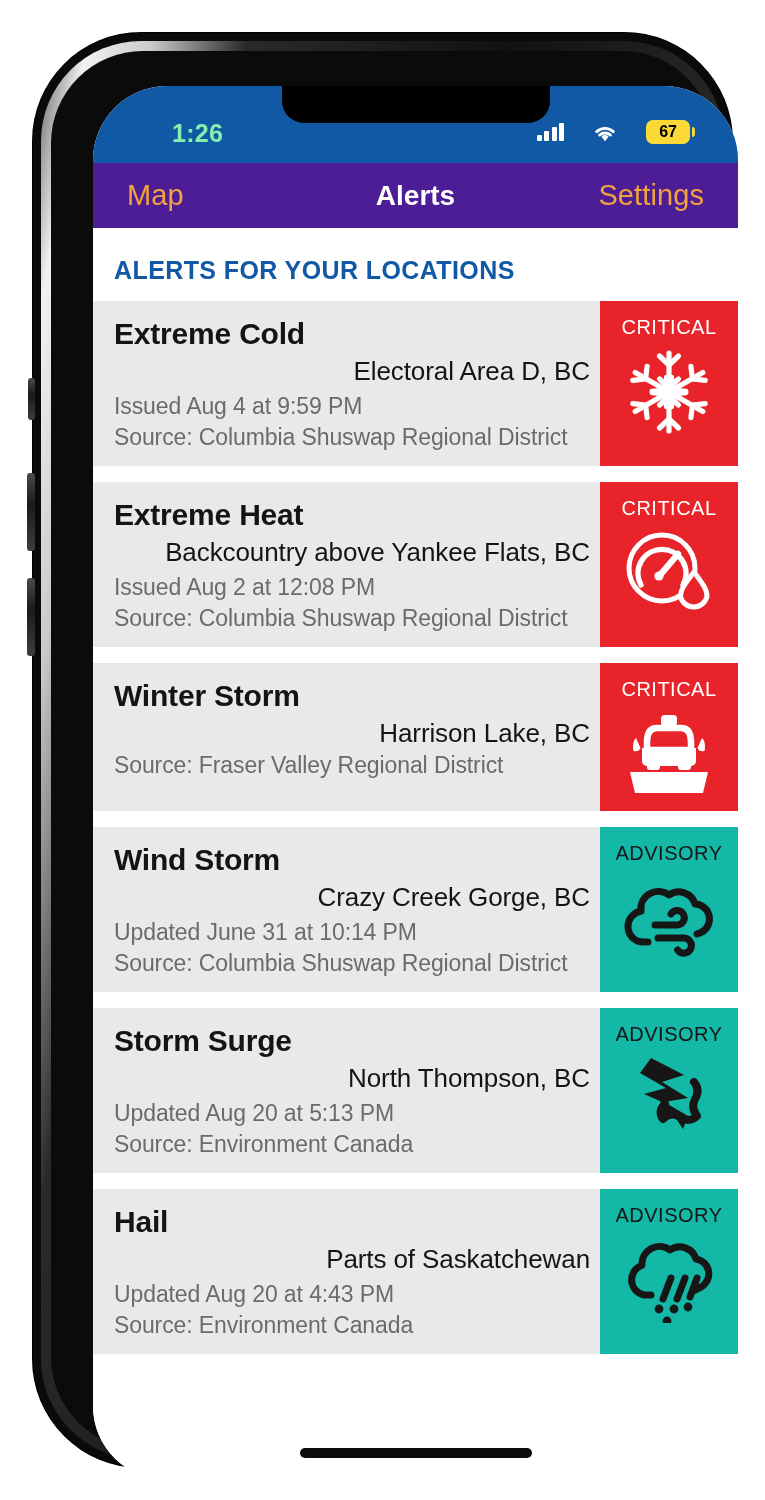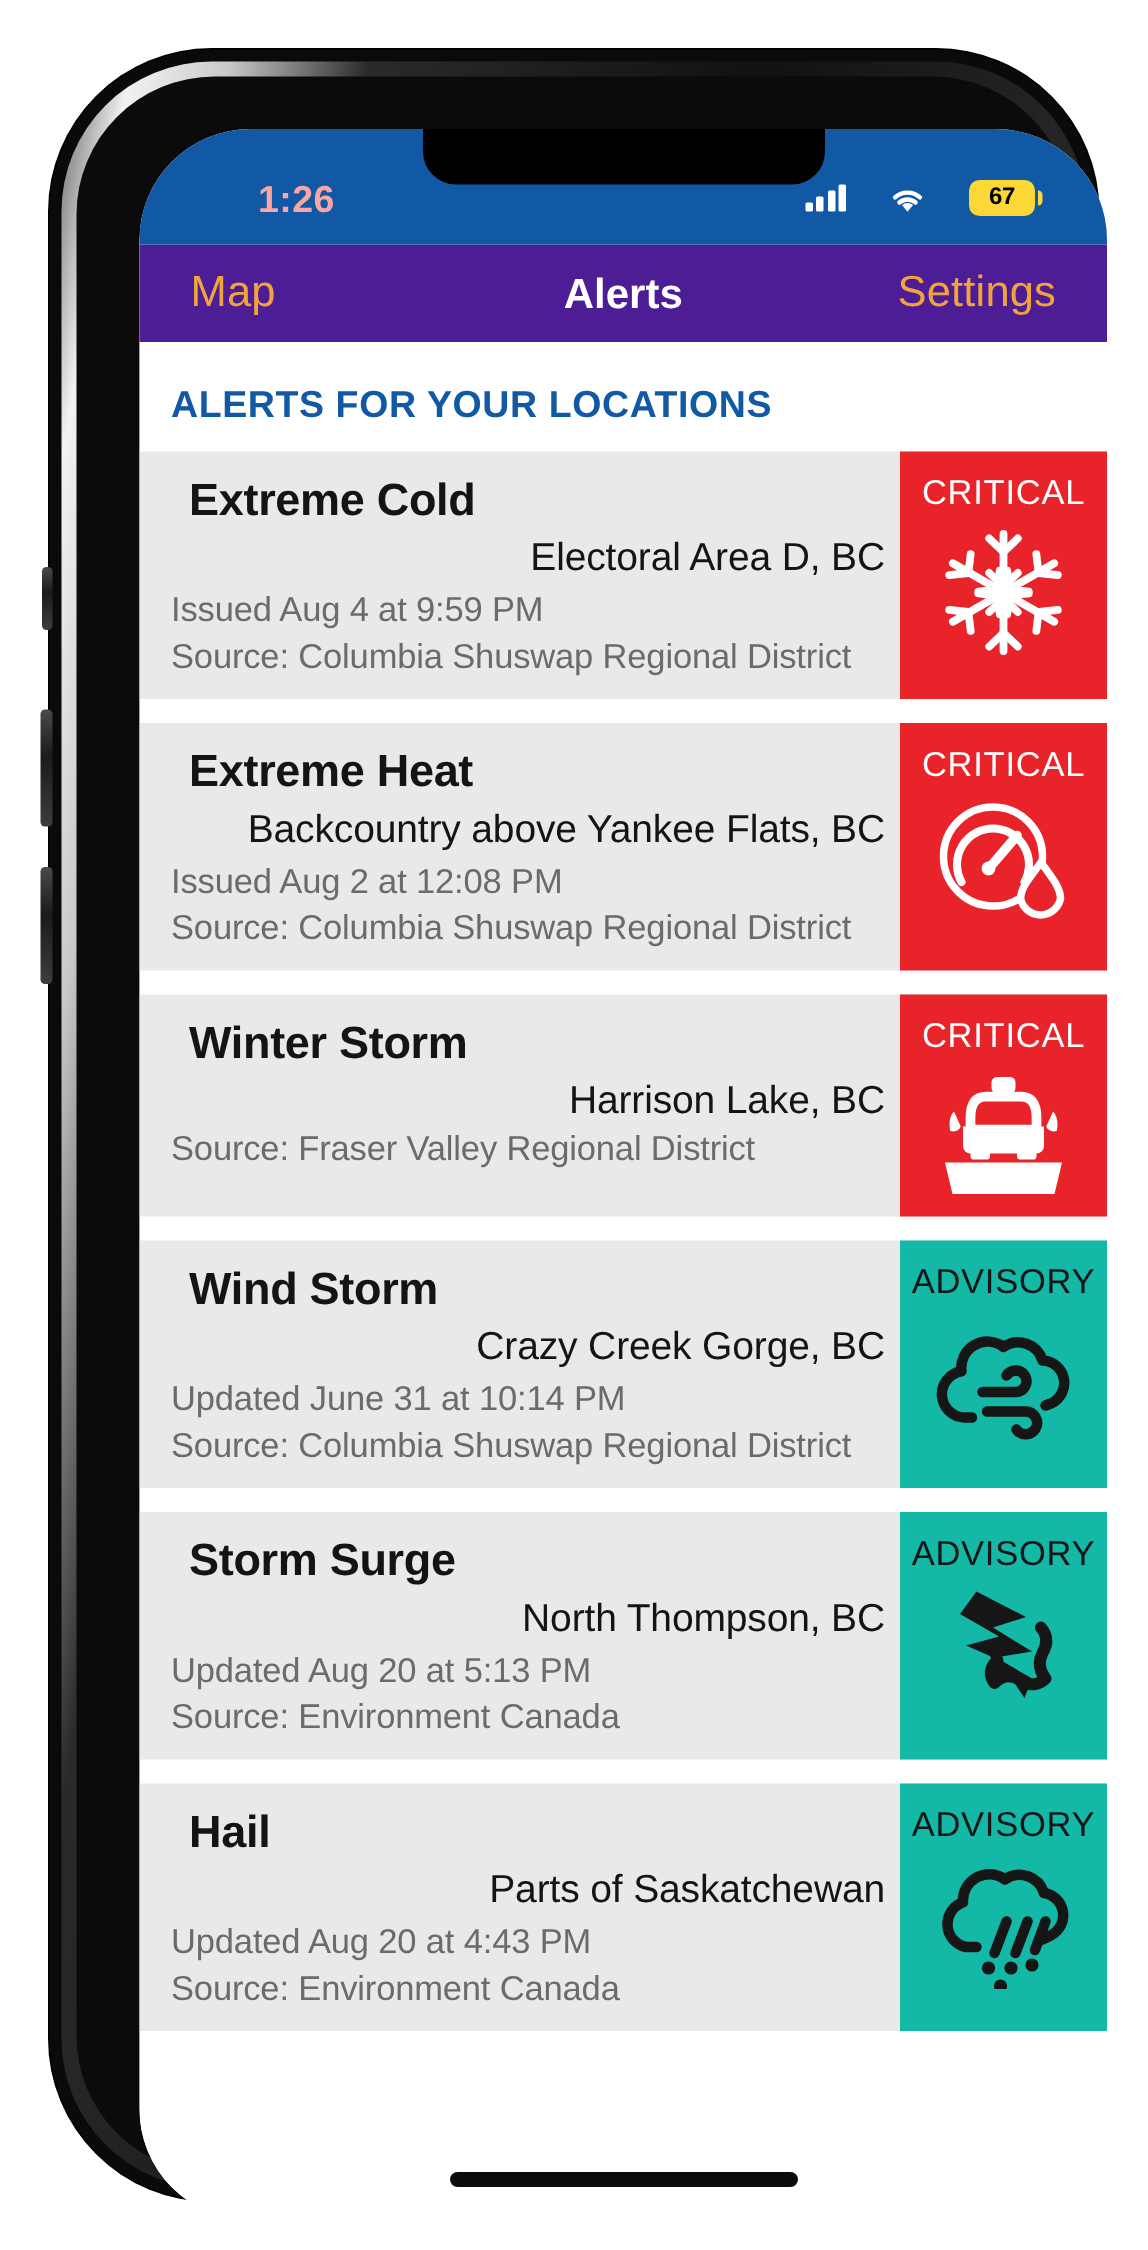--- a/index.html
+++ b/index.html
@@ -73,21 +73,21 @@
     position: relative;
     height: 77px;
     background: #1159a5;
     display: flex;
     align-items: flex-start;
     z-index: 20;
   }
   .sb-time {
     position: absolute;
     left: 79px; top: 33px;
-    color: #fca5a5;
+    color: #86efac;
     font-size: 25px;
     font-weight: bold;
     letter-spacing: .3px;
   }
   .sb-right {
     position: absolute;
     right: 48px; top: 34px;
     display: flex;
     align-items: center;
     gap: 28px;
@@ -171,21 +171,20 @@
     flex: 1 1 auto;
     padding: 14px 10px 14px 21px;
     min-width: 0;
   }
   .alert-title {
     font-size: 30px;
     font-weight: bold;
     color: #141414;
     line-height: 1.25;
     letter-spacing: -.2px;
-    margin-left: 12px;
   }
   .alert-location {
     font-size: 26px;
     color: #141414;
     line-height: 1.3;
     margin-top: 2px;
     letter-spacing: -.1px;
     text-align: right;
   }
   .alert-time, .alert-source {
@@ -200,21 +199,21 @@
     flex: 0 0 138px;
     width: 138px;
     display: flex;
     flex-direction: column;
     align-items: center;
     padding-top: 16px;
   }
   .badge-critical { background: #e8232a; }
   .badge-advisory { background: #14b8a6; }
   .badge-label {
-    font-size: 23px;
+    font-size: 20px;
     letter-spacing: .5px;
     line-height: 1;
   }
   .badge-critical .badge-label { color: #ffffff; }
   .badge-advisory .badge-label { color: #161616; }
   .badge-icon {
     margin-top: 9px;
     width: 96px; height: 92px;
     display: flex; align-items: center; justify-content: center;
   }

